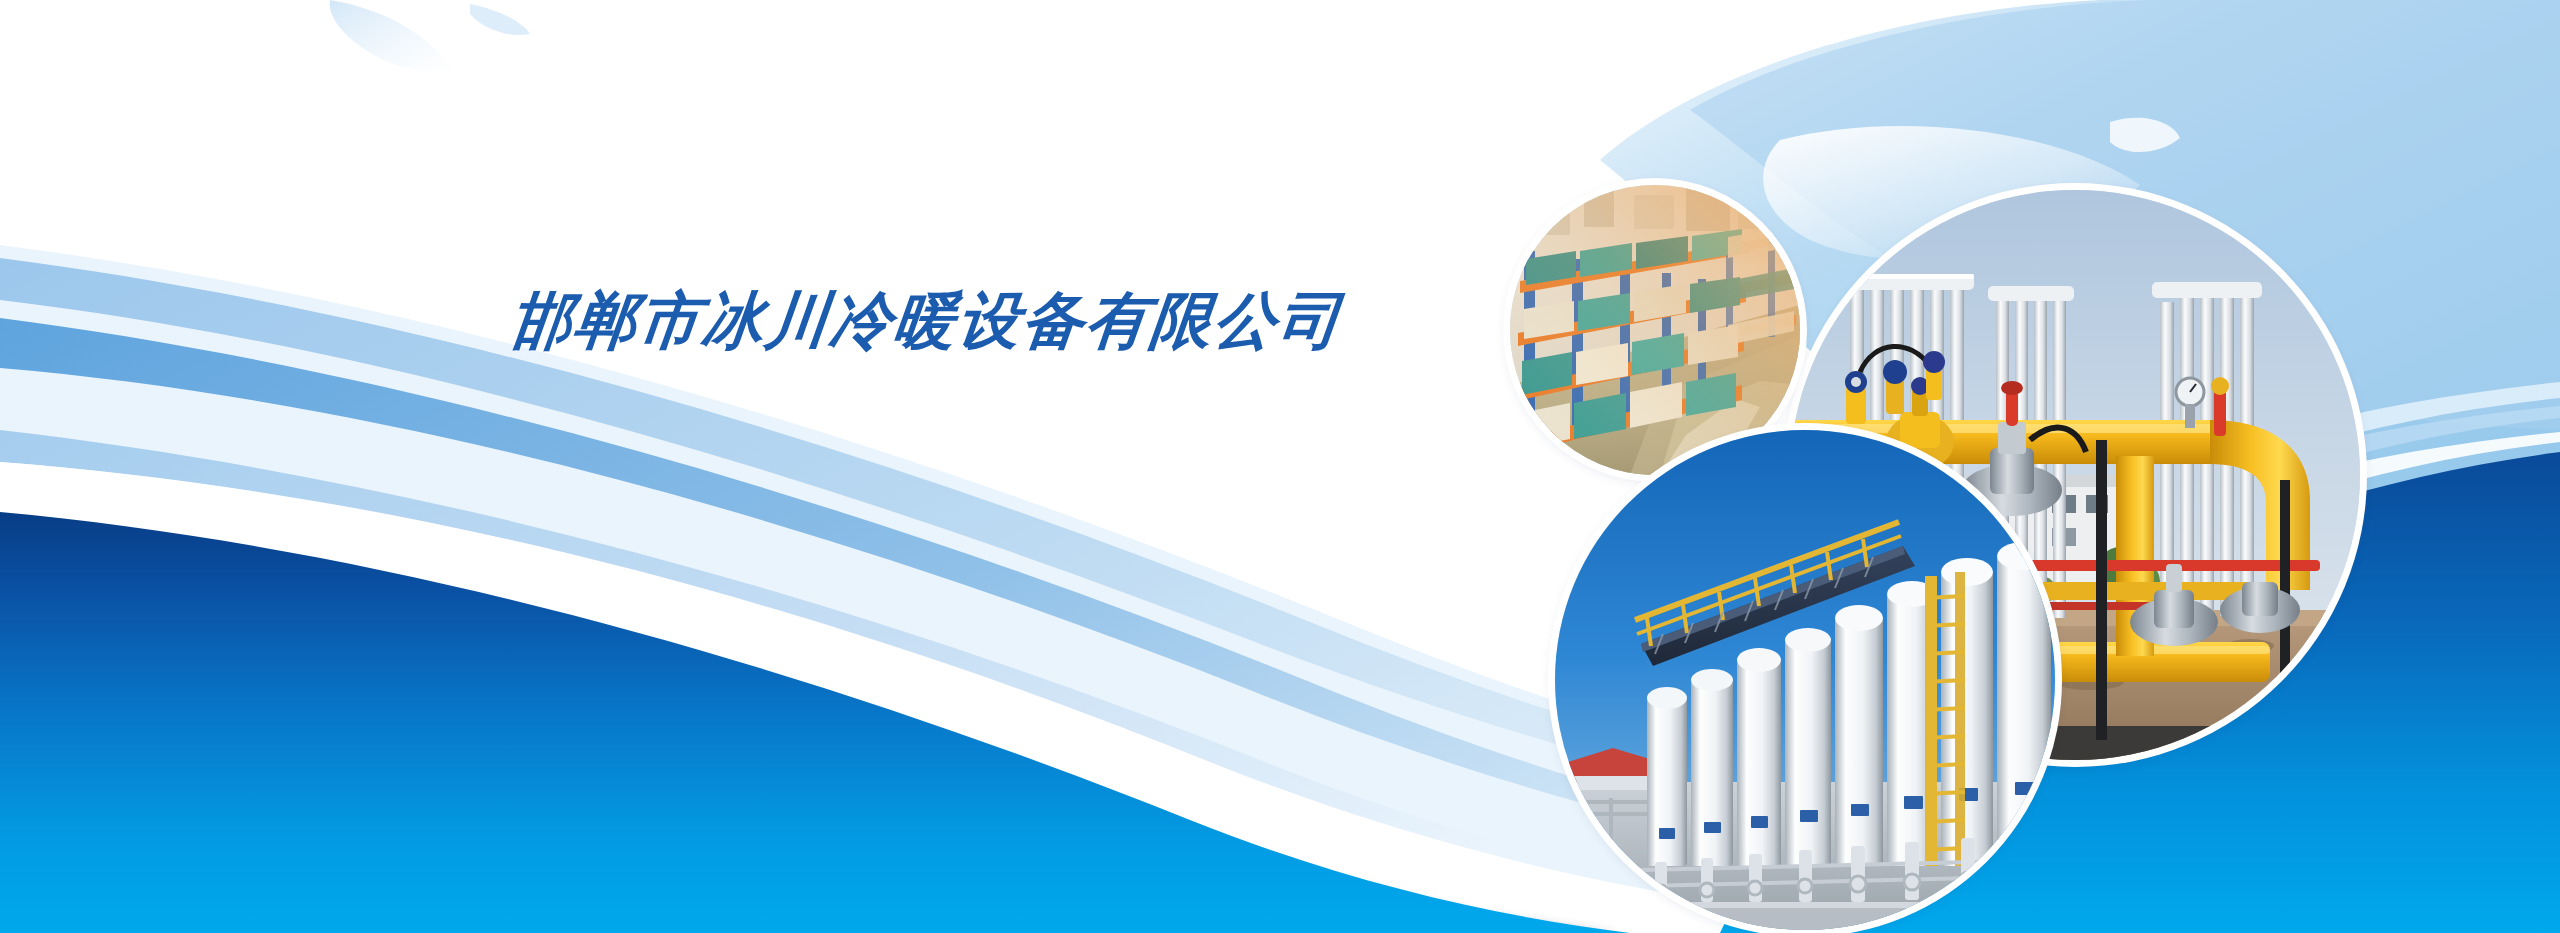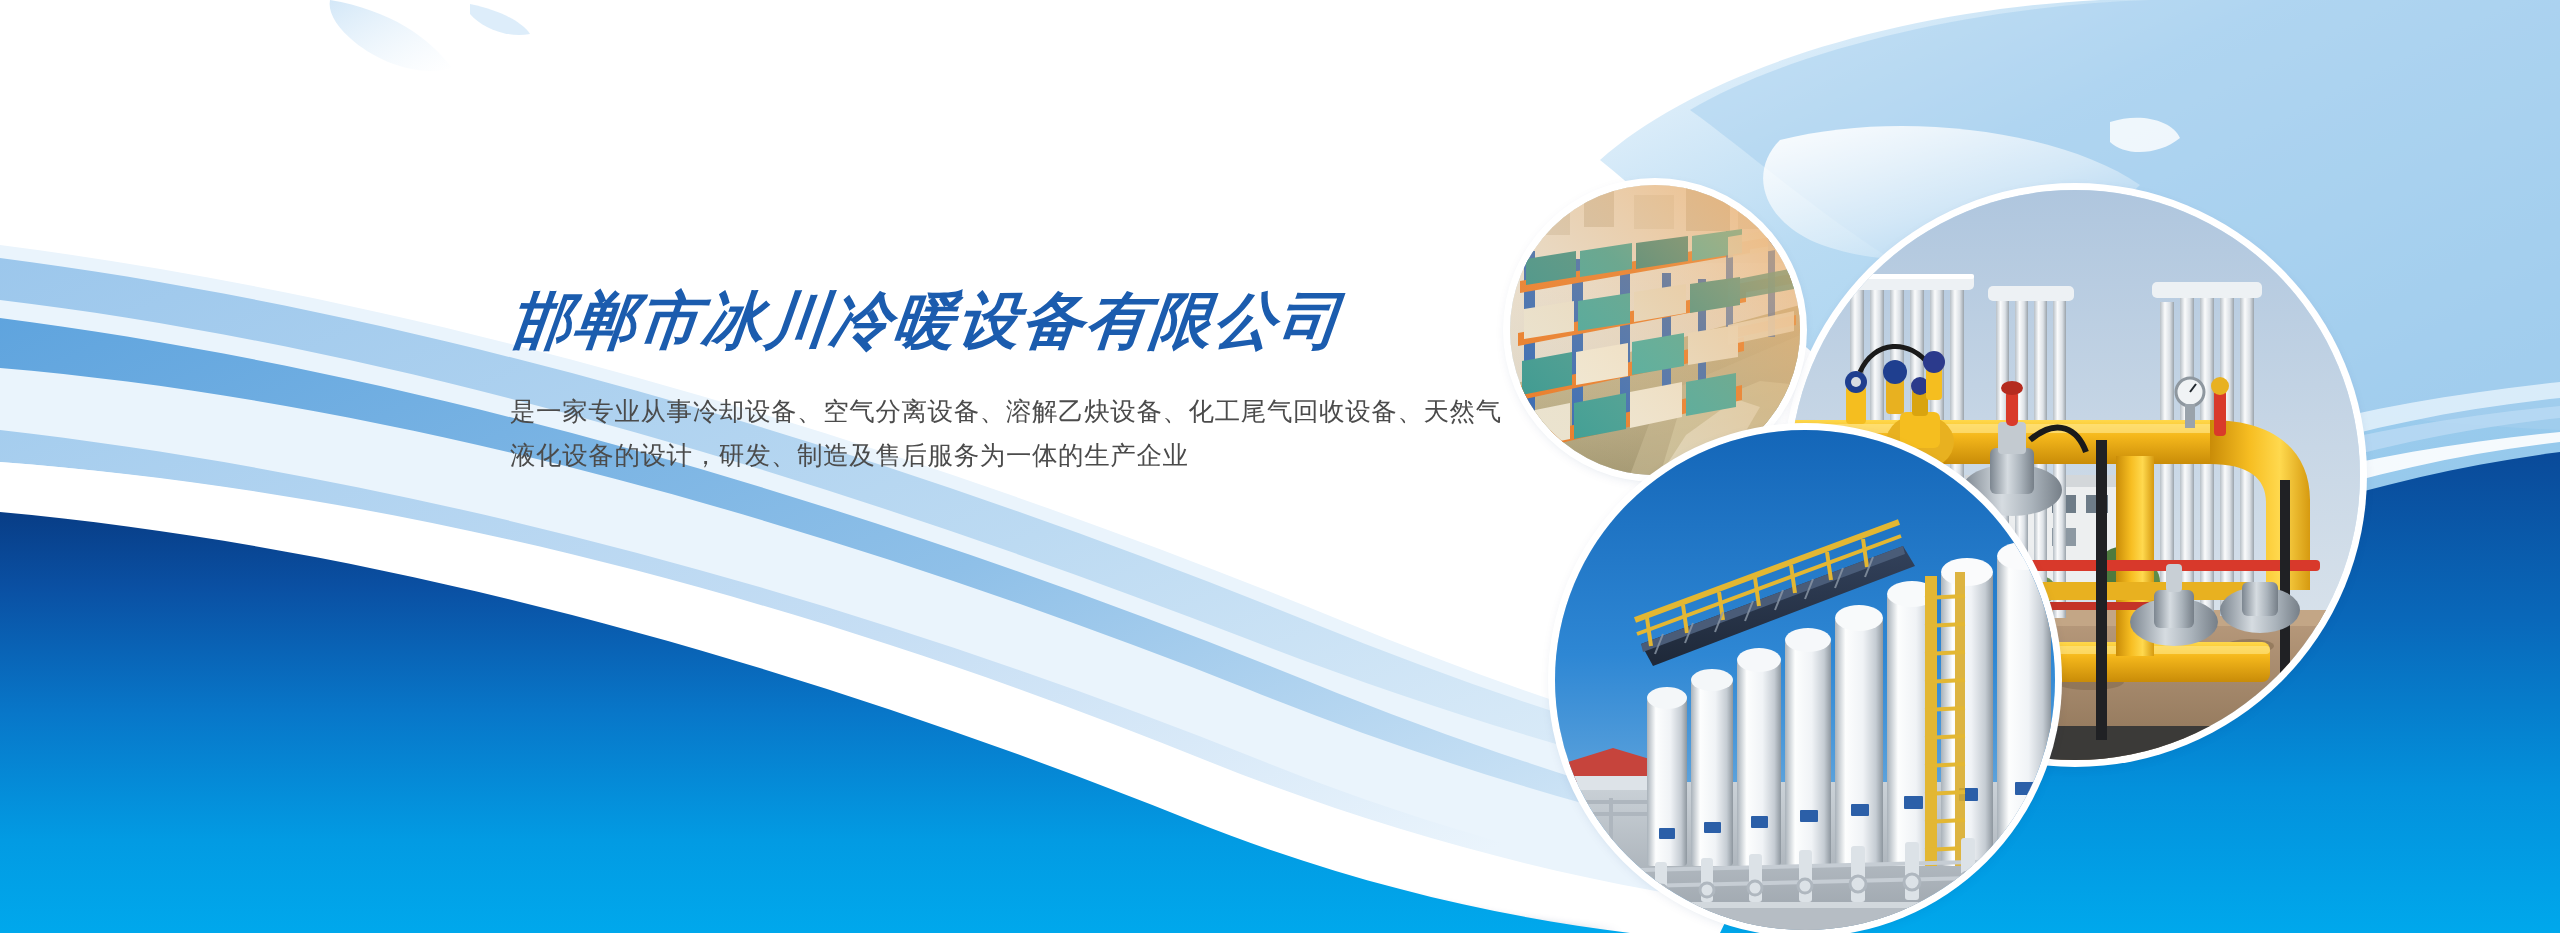--- a/index.html
+++ b/index.html
@@ -592,19 +592,15 @@
         <circle cx="469" cy="448" r="8"></circle>
       </g>
 
       <rect x="0" y="472" width="500" height="28" fill="#B6BDC4"></rect>
       <rect x="0" y="472" width="500" height="6" fill="#D2D8DD"></rect>
     </svg>
   </div>
 
   <div id="text-block">
     <div id="company-title">邯郸市冰川冷暖设备有限公司</div>
-    <div id="company-desc">
-      <span class="line">是一家专业从事冷却设备、空气分离设备、溶解乙炔设备、化工尾气回收设备、天然气</span>
-      <span class="line">液化设备的设计，研发、制造及售后服务为一体的生产企业</span>
-    </div>
   </div>
 
 </div>
 
 </body></html>

